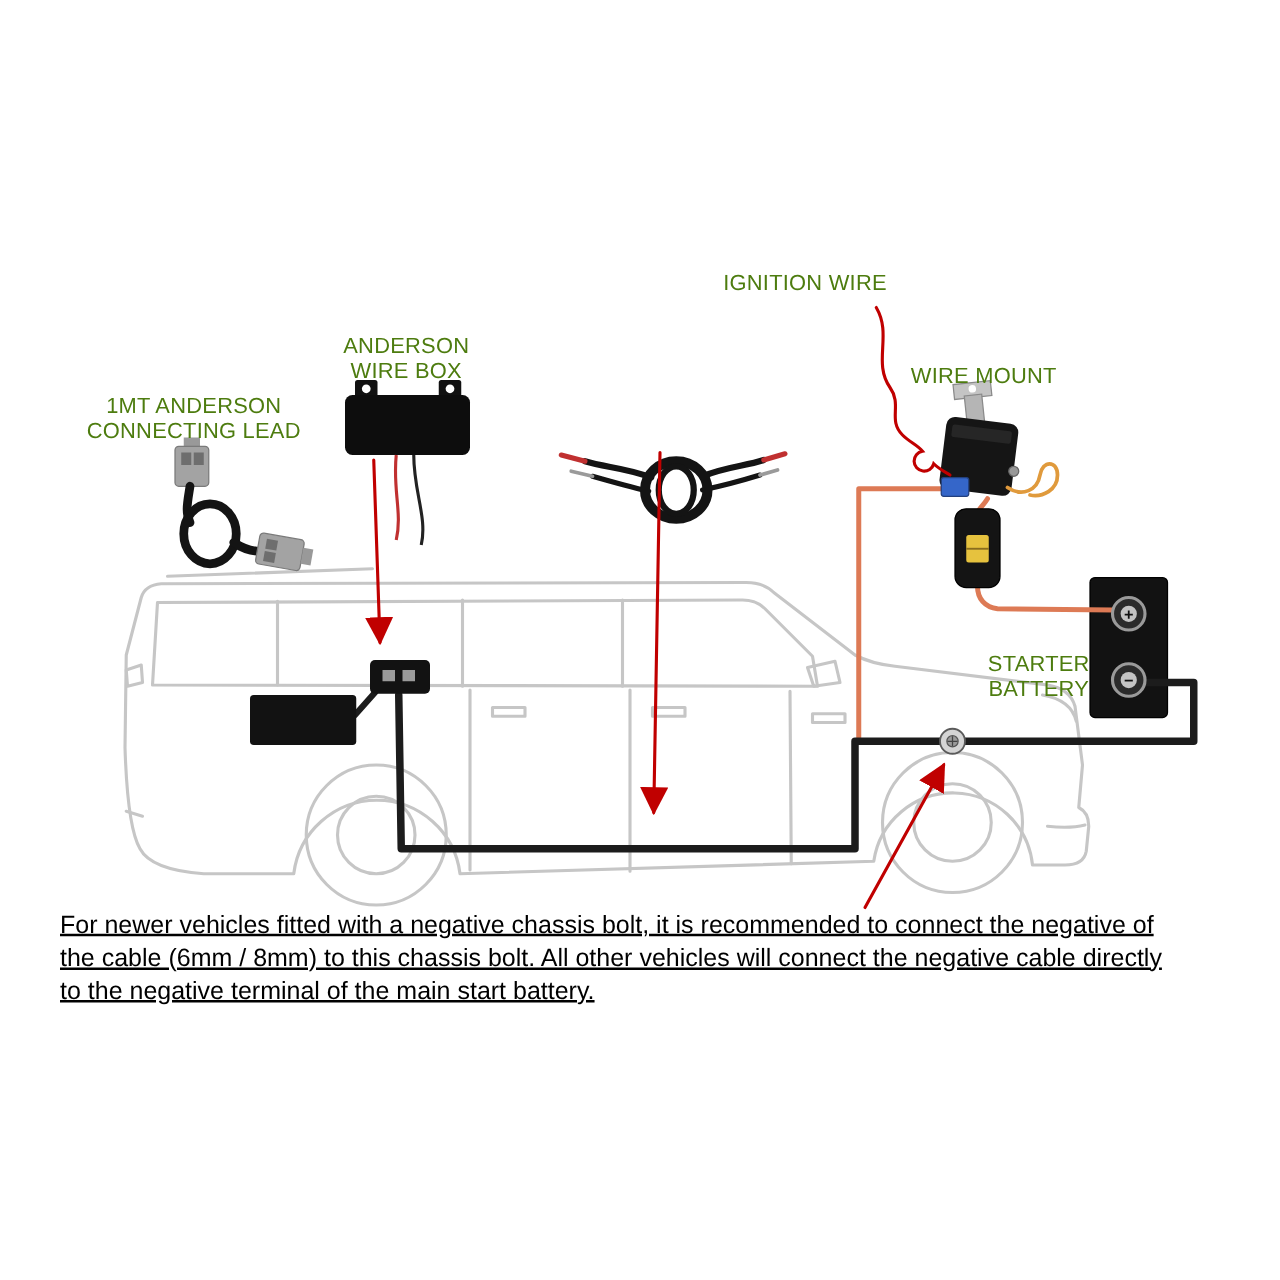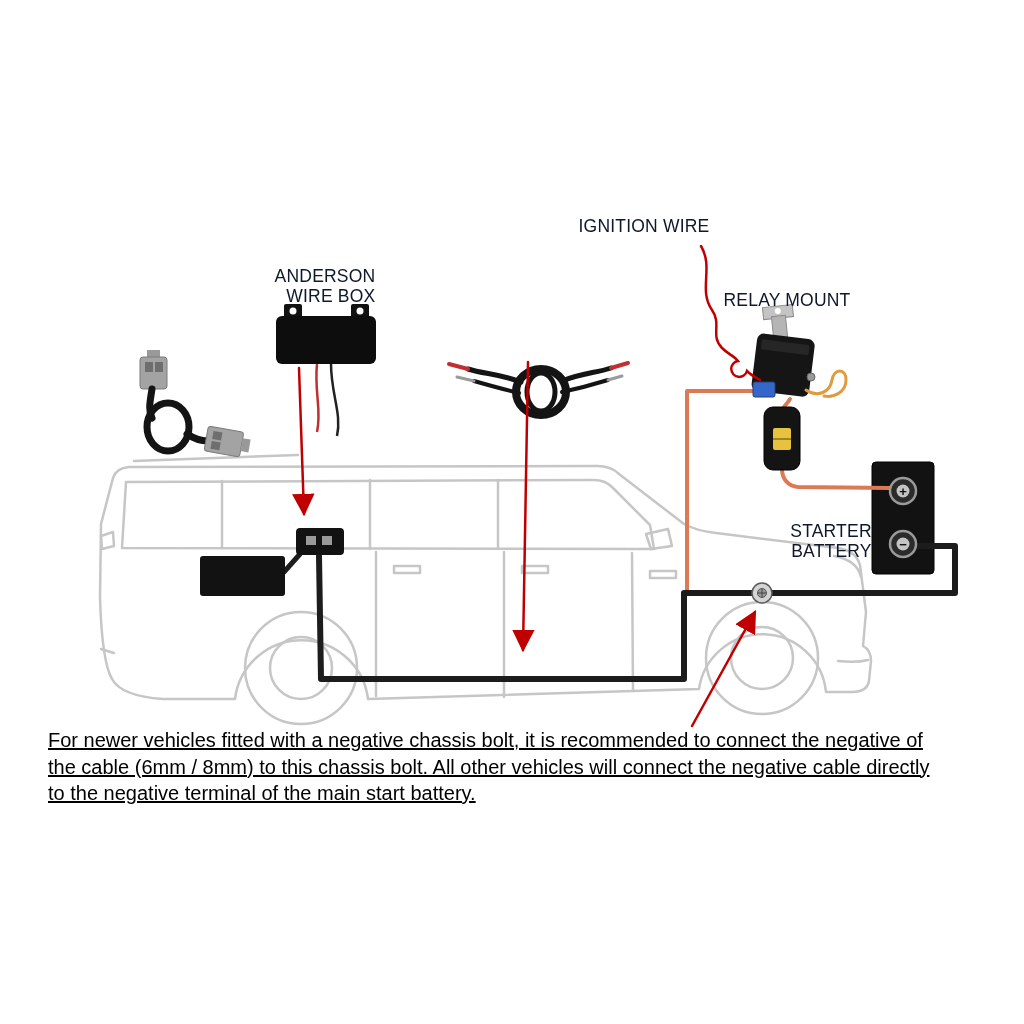--- a/index.html
+++ b/index.html
@@ -1,20 +1,20 @@
 <!DOCTYPE html>
 <html><head>
 <meta charset="utf-8">
 <style>
   html,body{margin:0;padding:0;background:#ffffff;}
   .canvas{position:relative;width:1024px;height:1024px;background:#ffffff;overflow:hidden;
           font-family:"Liberation Sans", sans-serif;color:#000;}
   .canvas svg{position:absolute;left:0;top:0;}
-  .label{position:absolute;transform:translateX(-50%);white-space:pre-line;text-align:right;
-         font-size:17.5px;line-height:1.14;letter-spacing:.2px;color:#0f172a;}
+  .label{position:absolute;transform:translateX(-50%);white-space:pre-line;text-align:center;
+         font-size:17.5px;line-height:1.14;letter-spacing:.2px;color:#4d7c0f;}
   .note{position:absolute;left:48px;top:727px;width:945px;font-size:20px;line-height:1.33;
         white-space:pre-line;color:#000;text-decoration:underline;}
 </style>
 </head>
 <body>
 
 <div class="canvas">
 
   <svg width="1024" height="1024" viewBox="0 0 1024 1024">
     <defs>
@@ -139,23 +139,25 @@
 
     <g stroke="#c00000" stroke-width="2.5" fill="none" stroke-linecap="round">
       <path d="M 299 368 L 304 514" marker-end="url(#arrow)"></path>
       <path d="M 528 362 L 523 650" marker-end="url(#arrow)"></path>
       <path d="M 692 726 L 755 612" marker-end="url(#arrow)"></path>
       <path d="M 701 246 C 714 268 698 290 712 310 C 722 324 710 336 722 348 C 728 354 734 356 738 361 A 8 8 0 1 0 747 371 C 751 375 755 377 760 380"></path>
     </g>
   </svg>
 
   <div class="label" style="left:644px;top:217px">IGNITION WIRE</div>
-  <div class="label" style="left:787px;top:291px">RELAY MOUNT</div>
+  <div class="label" style="left:787px;top:291px">WIRE MOUNT</div>
   <div class="label" style="left:325px;top:267px">ANDERSON
 WIRE BOX</div>
+  <div class="label" style="left:155px;top:315px">1MT ANDERSON
+CONNECTING LEAD</div>
   <div class="label" style="left:831px;top:522px">STARTER
 BATTERY</div>
 
   <div class="note">For newer vehicles fitted with a negative chassis bolt, it is recommended to connect the negative of
 the cable (6mm / 8mm) to this chassis bolt. All other vehicles will connect the negative cable directly
 to the negative terminal of the main start battery.</div>
 
 </div>
 
 </body></html>

